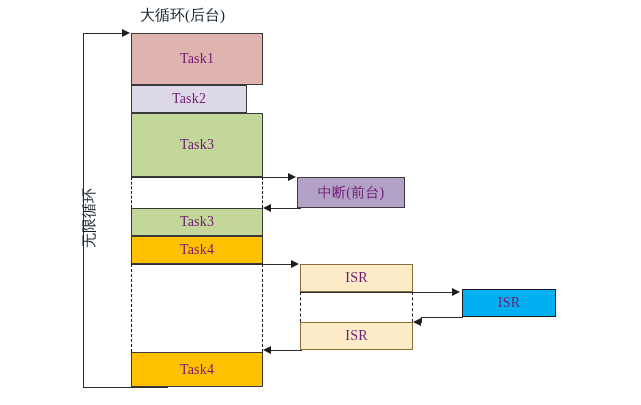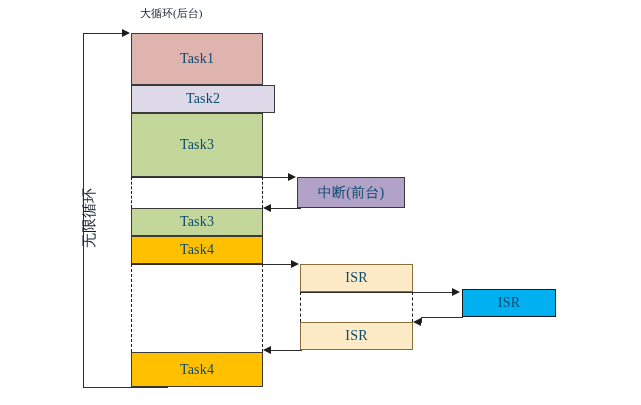--- a/index.html
+++ b/index.html
@@ -20,34 +20,34 @@
   }
   .abs { position: absolute; box-sizing: border-box; }
 
   
   .block {
     border: 1px solid #3a3a3a;
     display: flex;
     align-items: center;
     justify-content: center;
     font-size: 14px;
-    color: #0c4a6e;
+    color: #701a75;
     letter-spacing: .2px;
   }
   .block.cream { border-color: #8a6d3b; }
   .block.blue  { border-color: #1b1b1b; }
 
   
   .label {
     font-size: 15px;
     color: #15202b;
     white-space: nowrap;
     font-family: "Liberation Serif", "DejaVu Serif", serif;
   }
-  .label.cn { font-size: 11px; }
+  .label.cn { font-size: 15px; }
 
   .vlabel {
     font-size: 15px;
     color: #15202b;
     white-space: nowrap;
     transform: rotate(-90deg);
     transform-origin: 0 0;
   }
 
   
@@ -92,21 +92,21 @@
   <div class="abs arrow-r" style="left:122px; top:29px;"></div>
 
   <div class="abs hline" style="left:83px; top:387px; width:85px;"></div>
 
   <div class="abs vlabel" style="left:80px; top:248px;">无限循环</div>
 
   <div class="abs block" style="left:131px; top:33px; width:132px; height:52px; background:#dfb3ae;">
     <span>Task1</span>
   </div>
 
-  <div class="abs block" style="left:131px; top:85px; width:144px; height:28px; background:#ded9e8;">
+  <div class="abs block" style="left:131px; top:85px; width:116px; height:28px; background:#ded9e8;">
     <span>Task2</span>
   </div>
 
   <div class="abs block" style="left:131px; top:113px; width:132px; height:64px; background:#c4d79b;">
     <span>Task3</span>
   </div>
 
   <div class="abs hline" style="left:131px; top:177px; width:132px;"></div>
   <div class="abs hline" style="left:131px; top:208px; width:132px;"></div>
   <div class="abs vdash" style="left:131px; top:177px; height:31px;"></div>

